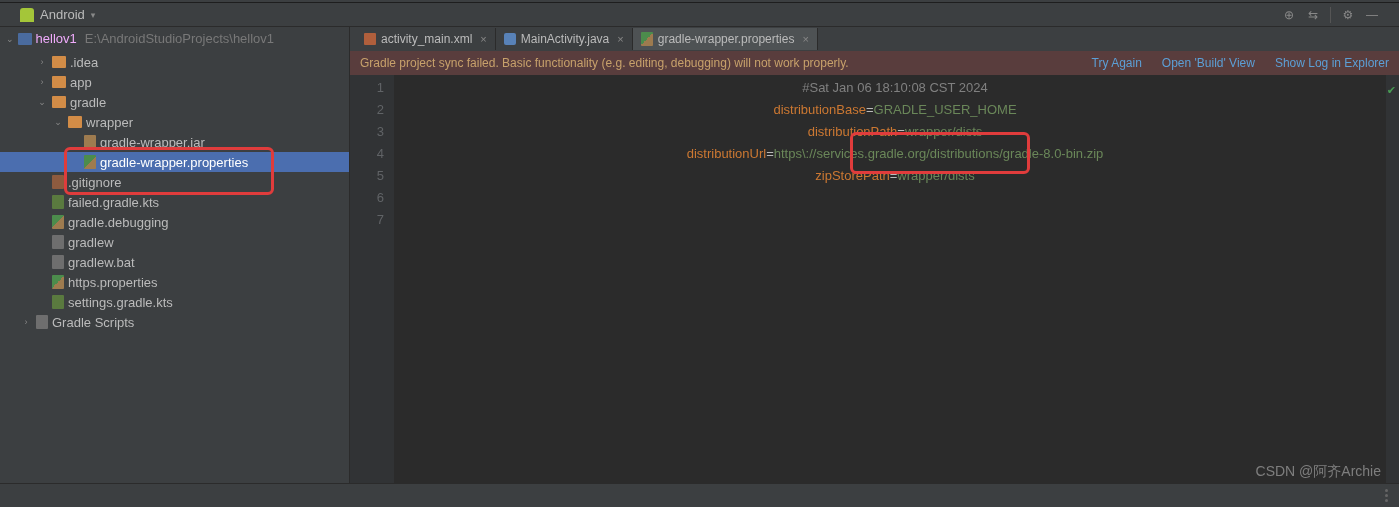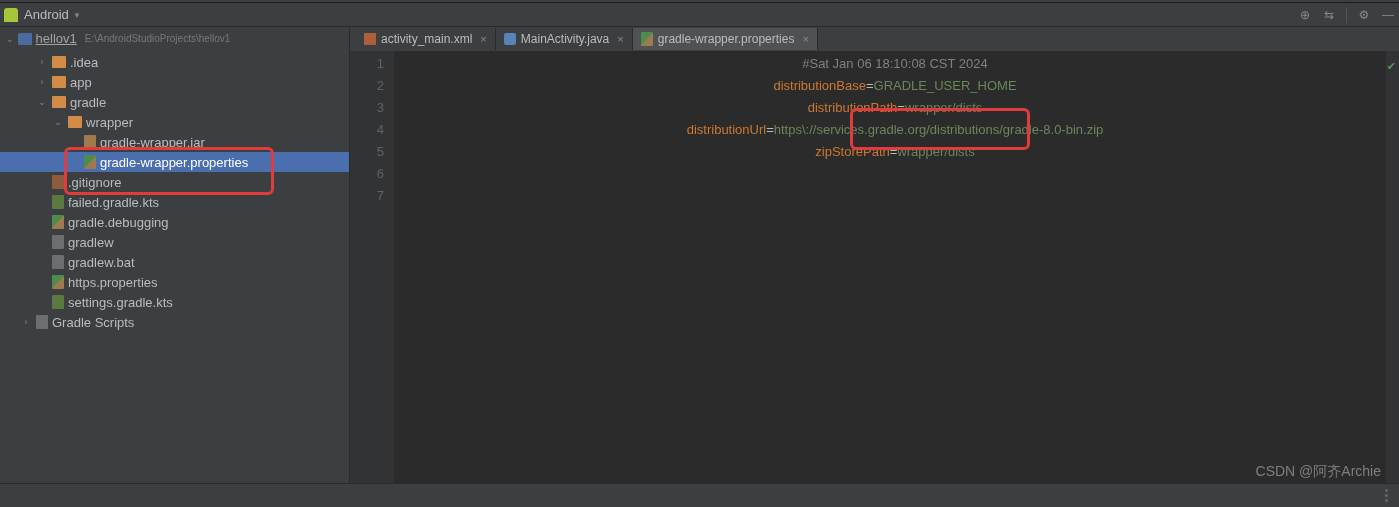--- a/index.html
+++ b/index.html
@@ -1,34 +1,34 @@
 <!DOCTYPE html>
 <html><head>
 <meta charset="utf-8">
 <style>
 * { margin: 0; padding: 0; box-sizing: border-box; font-family: "Segoe UI", Arial, sans-serif; }
 body { background: #2b2b2b; color: #bbbbbb; font-size: 13px; width: 1399px; height: 507px; overflow: hidden; display: flex; flex-direction: column; }
 
 .top-strip { height: 3px; background: #3c3f41; border-bottom: 1px solid #1e1e1e; }
 
-.toolbar { height: 24px; background: #3c3f41; display: flex; align-items: center; padding: 0 4px; border-bottom: 1px solid #2b2b2b; gap: 24px; }
+.toolbar { height: 24px; background: #3c3f41; display: flex; align-items: center; padding: 0 20px; border-bottom: 1px solid #2b2b2b; gap: 24px; }
 .toolbar .left { display: flex; align-items: center; gap: 6px; }
 .toolbar .right { margin-left: auto; display: flex; align-items: center; gap: 10px; color: #888; }
 .android-icon { width: 14px; height: 14px; background: #a4c639; border-radius: 3px 3px 0 0; position: relative; }
 .dropdown-arrow { font-size: 9px; color: #888; }
 .ticon { width: 14px; height: 14px; display: inline-flex; align-items: center; justify-content: center; color: #888; font-size: 12px; cursor: pointer; }
 .divider-v { width: 1px; height: 16px; background: #555; }
 
 .main-area { display: flex; flex: 1; overflow: hidden; }
 
 .sidebar { width: 350px; background: #3c3f41; border-right: 1px solid #2b2b2b; overflow-y: auto; }
 .proj-header { display: flex; align-items: center; padding: 4px 6px; gap: 4px; }
 .proj-header .arrow { font-size: 9px; color: #888; }
-.proj-header .name { color: #a3a3a3; font-weight: 500; text-decoration: underline; }
-.proj-header .path { color: #787878; margin-left: 4px; font-size: 10px; }
+.proj-header .name { color: #f0abfc; font-weight: 500; }
+.proj-header .path { color: #787878; margin-left: 4px; font-size: 13px; }
 .tree { padding: 2px 0; }
 .tree-row { display: flex; align-items: center; height: 20px; cursor: pointer; gap: 4px; }
 .tree-row.selected { background: #4b6eaf; color: #fff; }
 .tree-row .arrow { width: 12px; font-size: 9px; color: #888; text-align: center; }
 .tree-row .spacer { display: inline-block; }
 .folder-icon { width: 14px; height: 12px; background: #c09553; border-radius: 1px; }
 .folder-icon.orange { background: #d28c47; }
 .file-icon { width: 12px; height: 14px; background: #6e6e6e; border-radius: 1px; display: inline-flex; }
 .file-icon.jar { background: #9e7b4f; }
 .file-icon.props { background: linear-gradient(135deg,#4c8c4c 50%,#9e7b4f 50%); }
@@ -195,20 +195,28 @@
           <span>MainActivity.java</span>
           <span class="close">×</span>
         </div>
         <div class="tab active">
           <span class="file-icon props"></span>
           <span>gradle-wrapper.properties</span>
           <span class="close">×</span>
         </div>
       </div>
 
+    <div class="sync-bar">
+      <span>Gradle project sync failed. Basic functionality (e.g. editing, debugging) will not work properly.</span>
+      <div class="links">
+        <span>Try Again</span>
+        <span>Open 'Build' View</span>
+        <span>Show Log in Explorer</span>
+      </div>
+    </div>
 
     <div class="editor-body">
       <div class="gutter" id="gutter">
           <div>1</div>
           <div>2</div>
           <div>3</div>
           <div>4</div>
           <div>5</div>
           <div>6</div>
           <div>7</div>

